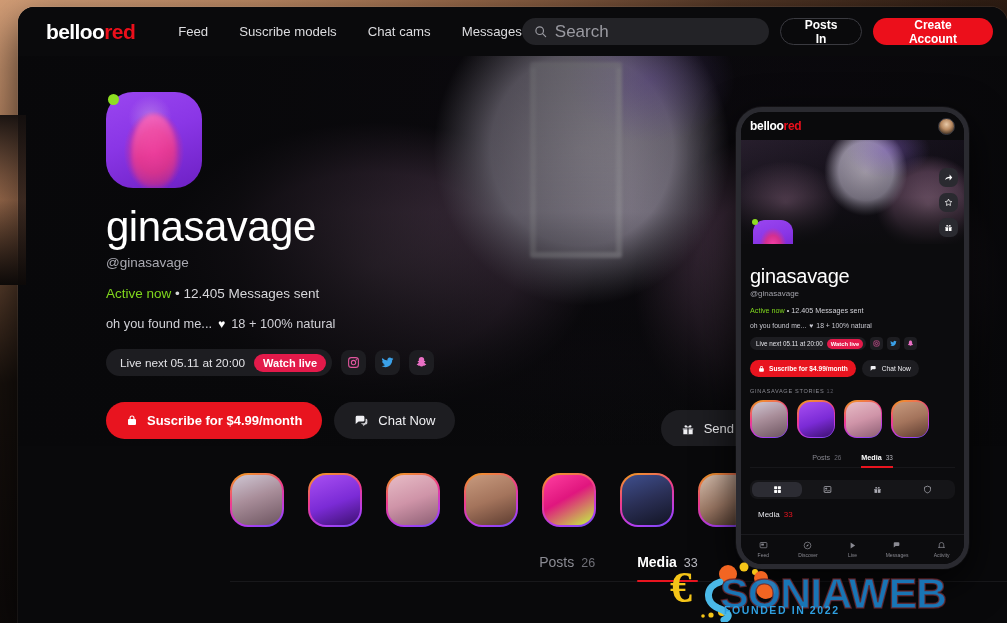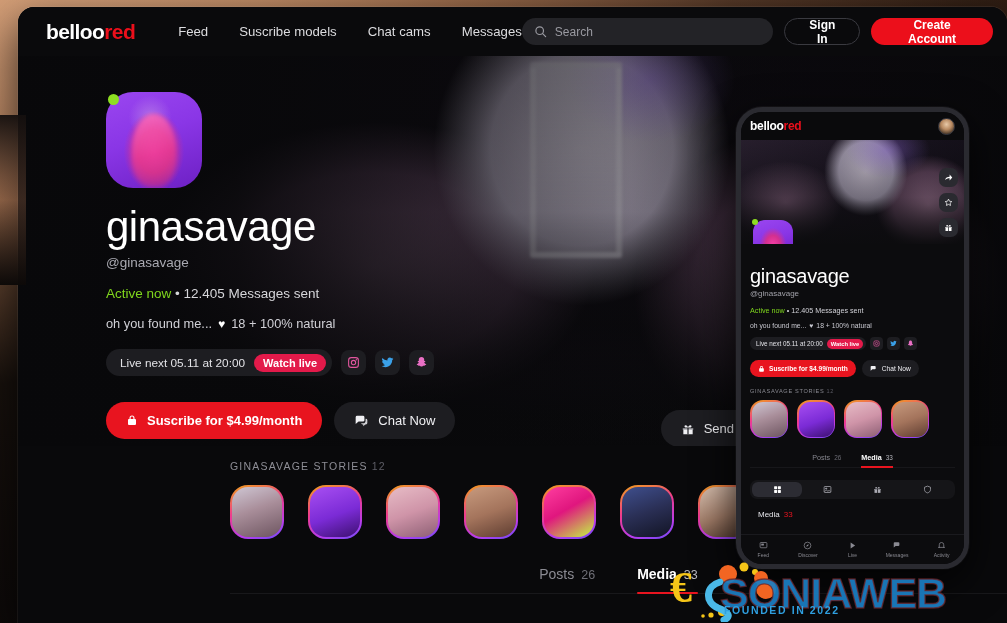--- a/index.html
+++ b/index.html
@@ -67,21 +67,21 @@
   .header-right { margin-left: auto; display: flex; align-items: center; gap: 11px; }
 
   .search-box {
     width: 253px; height: 27px;
     background: #232327;
     border-radius: 14px;
     display: flex; align-items: center;
     gap: 8px; padding: 0 12px;
   }
   .search-box svg { flex: 0 0 auto; }
-  .search-placeholder { color: #9a9aa1; font-size: 12px; }
+  .search-placeholder { color: #9a9aa1; font-size: 17px; }
 
   .btn-signin {
     height: 27px; padding: 0 17px;
     border: 1px solid #3a3a40; border-radius: 14px;
     background: transparent; color: #ffffff;
     font-size: 12px; font-weight: 700;
     display: flex; align-items: center; cursor: pointer;
     font-family: inherit;
   }
   .btn-create {
@@ -383,21 +383,21 @@
       </div>
 
       <div class="header-right">
         <div class="search-box">
           <svg width="13" height="13" viewBox="0 0 24 24" fill="none" stroke="#9a9aa1" stroke-width="2.2">
             <circle cx="10.5" cy="10.5" r="7"></circle>
               <line x1="16" y1="16" x2="21.5" y2="21.5" stroke-linecap="round"></line>
           </svg>
           <span class="search-placeholder">Search</span>
         </div>
-        <button class="btn-signin">Sign In</button>
+        <button class="btn-signin">Posts In</button>
         <button class="btn-create">Create Account</button>
       </div>
     </div>
 
     <div class="hero">
       <div class="hero-photo">
         <div class="hero-window"></div>
       </div>
 
       <div class="hero-content">
@@ -465,23 +465,20 @@
           <path d="M3 11h18v2H3z"></path>
             <path d="M4 13h16v8H4z"></path>
             <path d="M11 9h2v12h-2z" fill="#1d1d21"></path>
           <path d="M12 9c-1-2.2-2.3-3.4-3.8-3.4A2.1 2.1 0 0 0 6 7.7C6 9 7 9.6 8.6 9.6H12zm0 0c1-2.2 2.3-3.4 3.8-3.4A2.1 2.1 0 0 1 18 7.7c0 1.3-1 1.9-2.6 1.9H12z"></path>
         </svg>
         <span>Send gift</span>
       </button>
     </div>
 
     <div class="stories-section">
-      <div class="stories-title">
-        <span>GINASAVAGE STORIES</span><span class="count">12</span>
-      </div>
       <div class="stories-row">
         <div class="story">
             <div class="story-inner s1"></div>
           </div>
         <div class="story">
             <div class="story-inner s2"></div>
           </div>
         <div class="story">
             <div class="story-inner s3"></div>
           </div>

